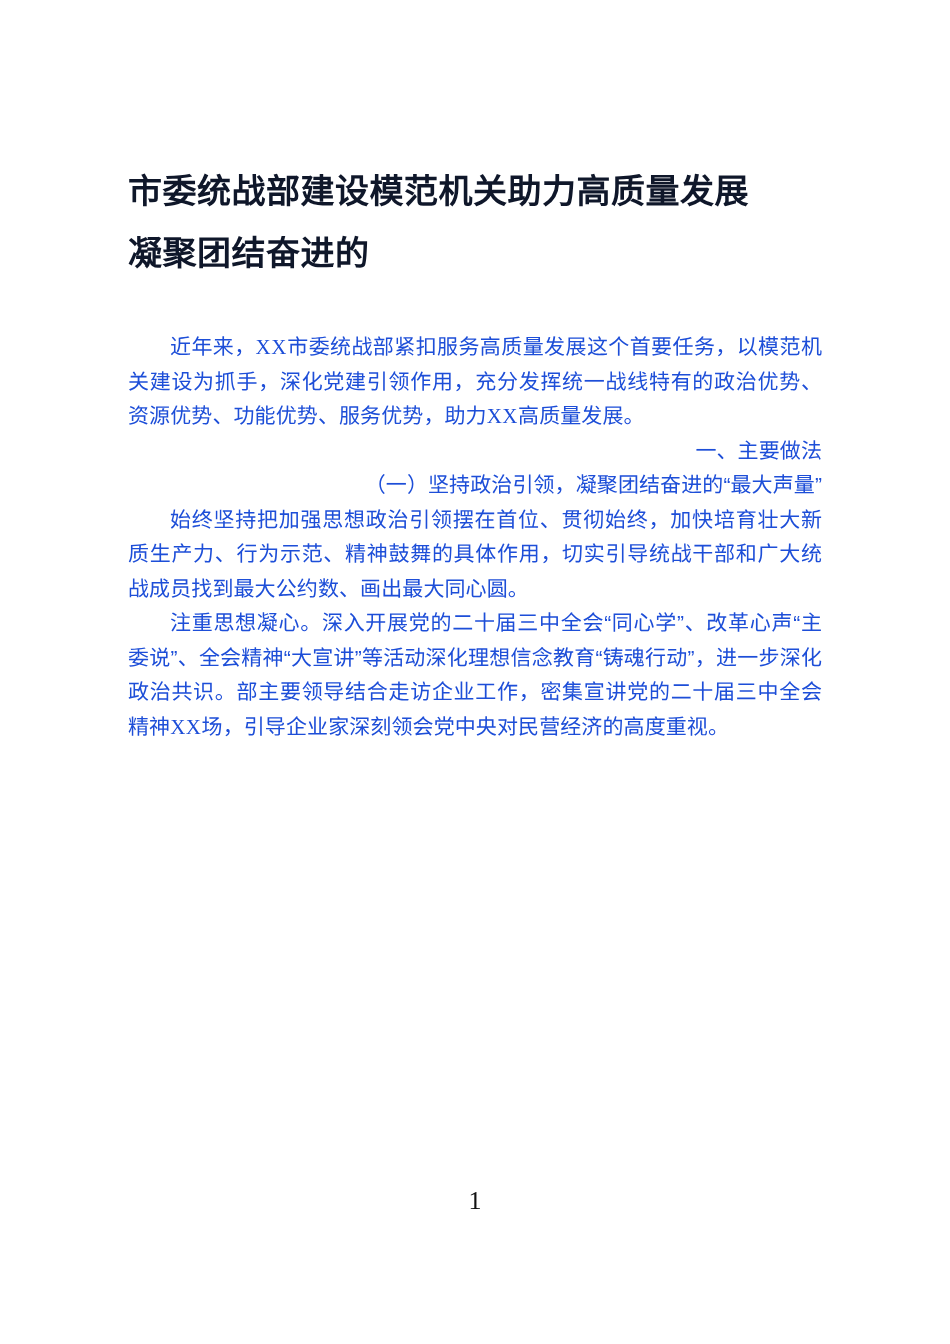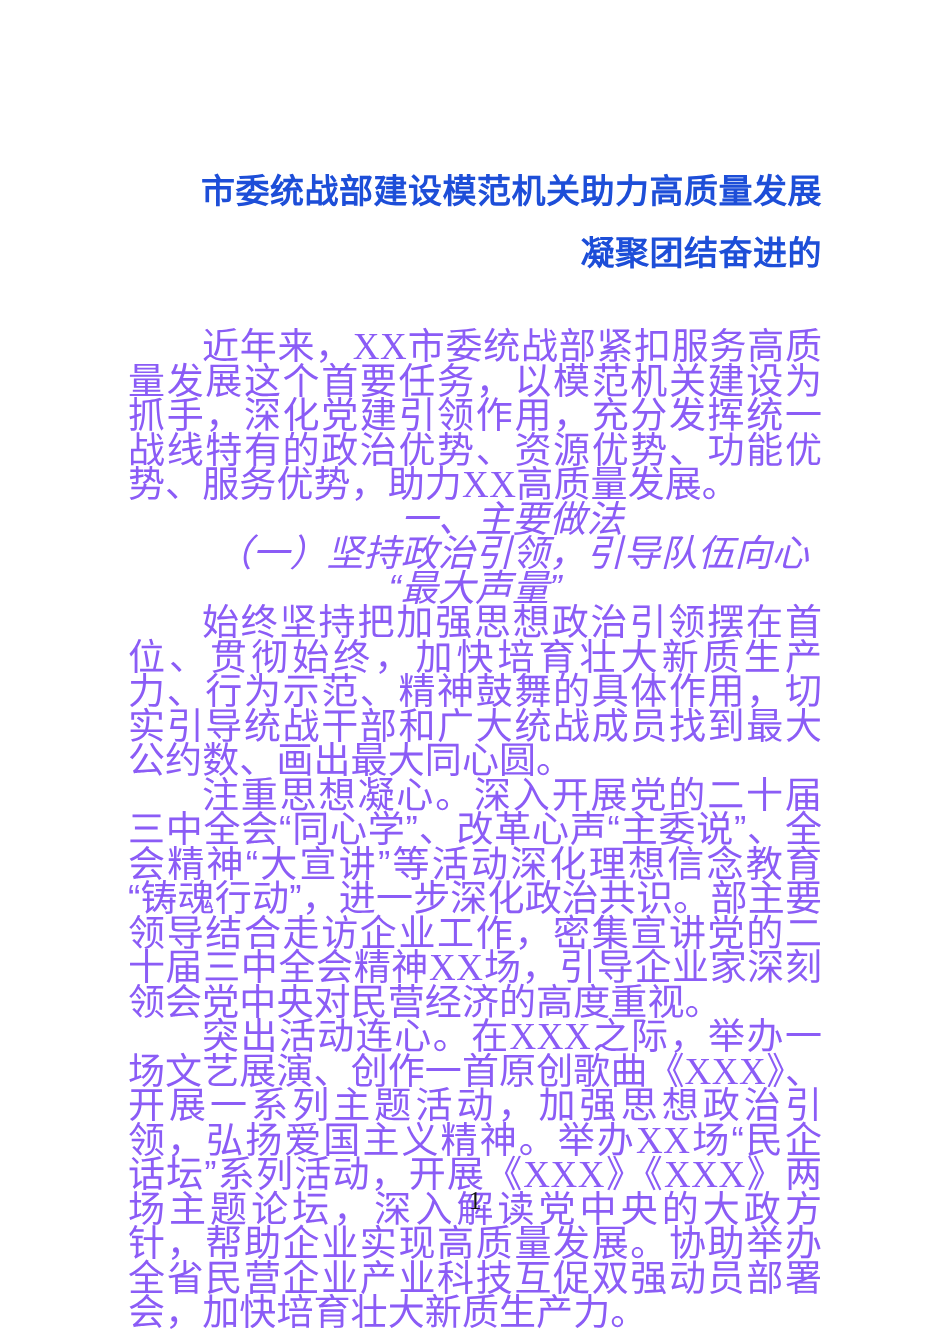--- a/index.html
+++ b/index.html
@@ -46,54 +46,53 @@
     left: 128px;
     width: 694px;
   }
 
   
   .doc-title {
     font-family: "Liberation Sans", "DejaVu Sans", sans-serif;
     font-weight: 700;
     font-size: 34px;
     line-height: 62px;
-    text-align: right;
+    text-align: left;
     letter-spacing: 0.5px;
     margin: 0;
     padding: 0;
-    color: #1d4ed8;
+    color: #0f172a;
   }
 
   .doc-title .tline {
     display: block;
     white-space: nowrap;
   }
 
   
   .body-block {
     margin-top: 46px;
   }
 
   p.para {
     margin: 0;
     padding: 0;
-    font-size: 37px;
+    font-size: 21px;
     line-height: 34.5px;
     text-align: justify;
     text-justify: inter-ideograph;
     text-indent: 2em;
     letter-spacing: 0.1px;
     word-break: break-all;
-    color: #8b5cf6;
+    color: #1d4ed8;
   }
 
   p.heading {
     text-indent: 2em;
-    text-align: center;
-    font-style: italic;
+    text-align: right;
   }
 
   
   .lat {
     font-family: "Liberation Serif", "DejaVu Serif", serif;
     letter-spacing: 0.5px;
   }
 
   
   .page-number {
@@ -118,24 +117,23 @@
   <div class="content">
 
     <h1 class="doc-title">
       <span class="tline">市委统战部建设模范机关助力高质量发展</span>
       <span class="tline">凝聚团结奋进的</span>
     </h1>
 
     <div class="body-block">
       <p class="para">近年来，<span class="lat">XX</span>市委统战部紧扣服务高质量发展这个首要任务，以模范机关建设为抓手，深化党建引领作用，充分发挥统一战线特有的政治优势、资源优势、功能优势、服务优势，助力<span class="lat">XX</span>高质量发展。</p>
       <p class="para heading">一、主要做法</p>
-      <p class="para heading">（一）坚持政治引领，引导队伍向心“最大声量”</p>
+      <p class="para heading">（一）坚持政治引领，凝聚团结奋进的“最大声量”</p>
       <p class="para">始终坚持把加强思想政治引领摆在首位、贯彻始终，加快培育壮大新质生产力、行为示范、精神鼓舞的具体作用，切实引导统战干部和广大统战成员找到最大公约数、画出最大同心圆。</p>
       <p class="para">注重思想凝心。深入开展党的二十届三中全会“同心学”、改革心声“主委说”、全会精神“大宣讲”等活动深化理想信念教育“铸魂行动”，进一步深化政治共识。部主要领导结合走访企业工作，密集宣讲党的二十届三中全会精神<span class="lat">XX</span>场，引导企业家深刻领会党中央对民营经济的高度重视。</p>
-      <p class="para">突出活动连心。在<span class="lat">XXX</span>之际，举办一场文艺展演、创作一首原创歌曲《<span class="lat">XXX</span>》、开展一系列主题活动，加强思想政治引领，弘扬爱国主义精神。举办<span class="lat">XX</span>场“民企话坛”系列活动，开展《<span class="lat">XXX</span>》《<span class="lat">XXX</span>》两场主题论坛，深入解读党中央的大政方针，帮助企业实现高质量发展。协助举办全省民营企业产业科技互促双强动员部署会，加快培育壮大新质生产力。</p>
     </div>
 
   </div>
 
   <div class="page-number">1</div>
 
   <div class="footer-band"></div>
 
 </div>
 

